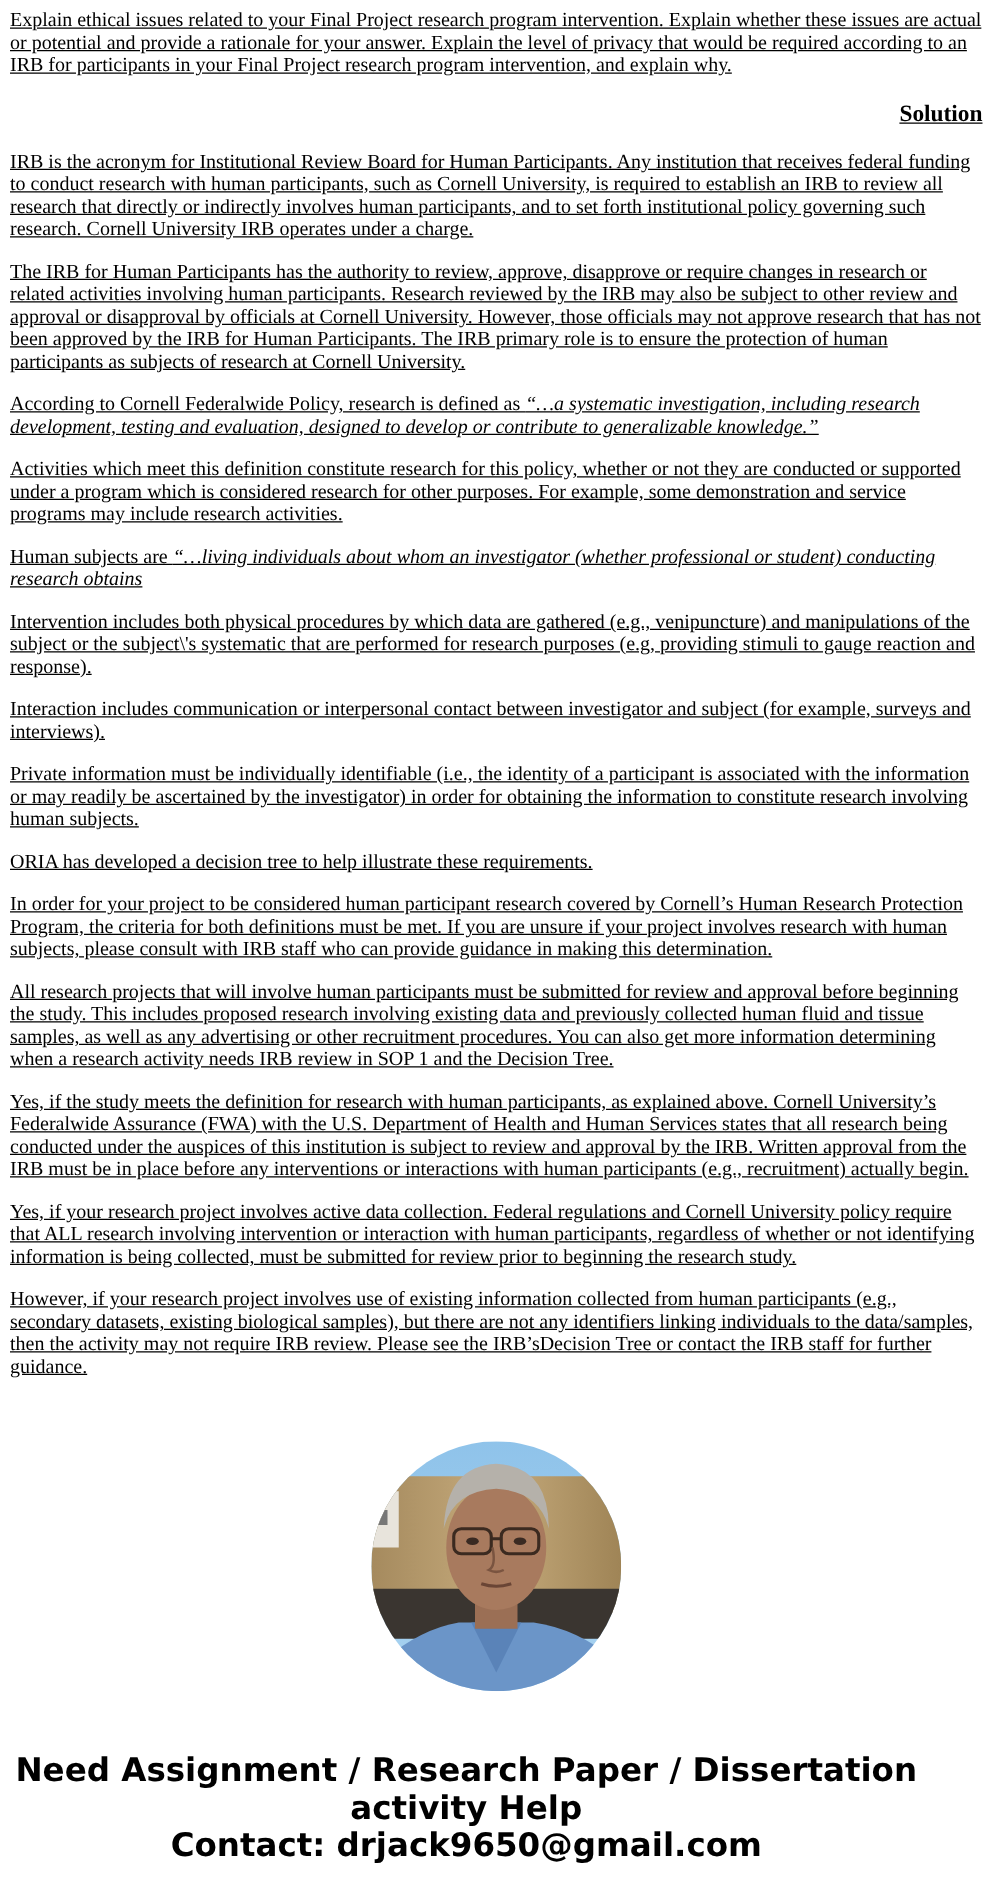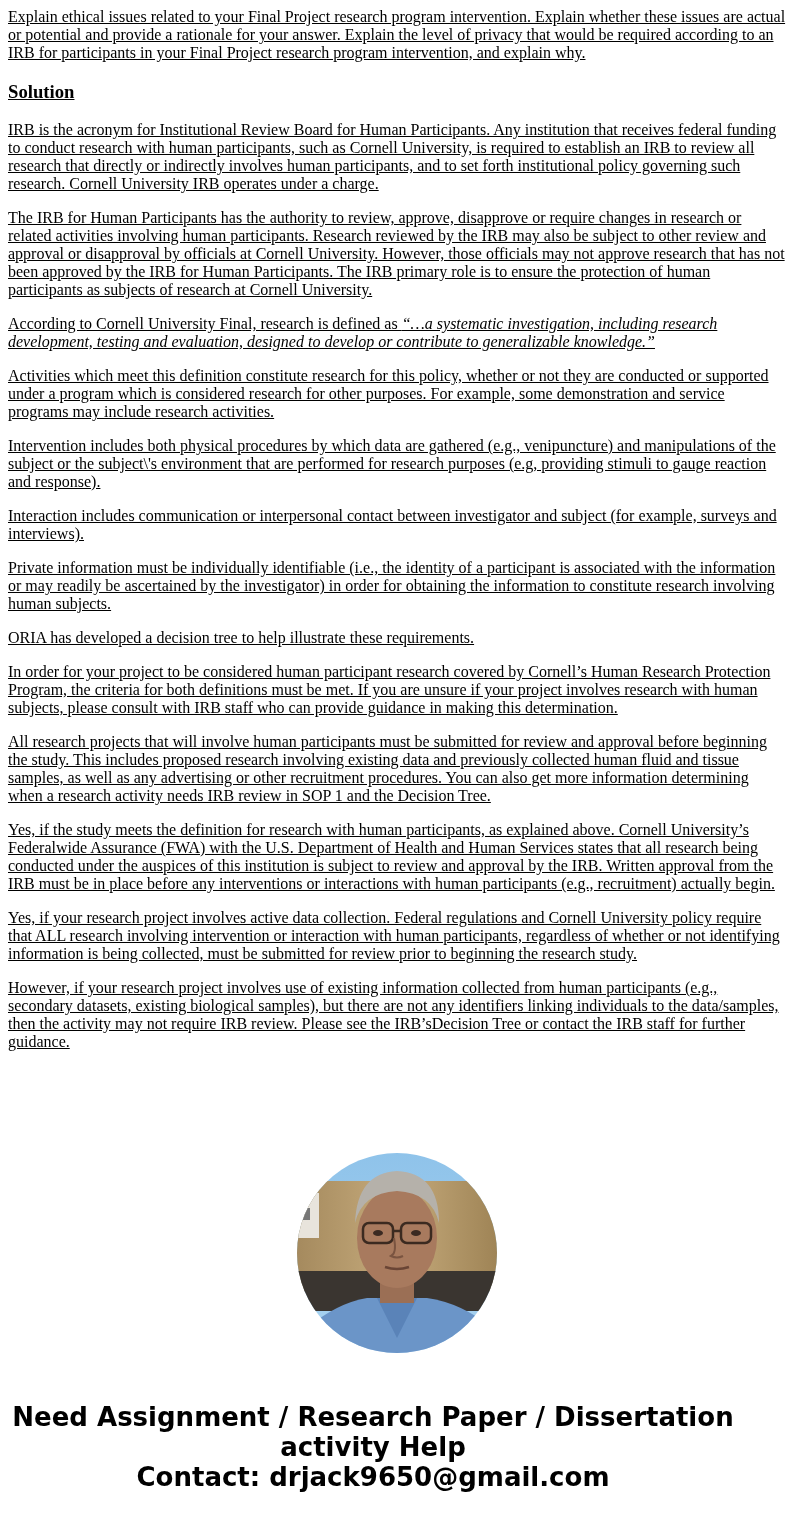--- a/index.html
+++ b/index.html
@@ -19,20 +19,21 @@
       box-sizing: border-box;
       text-decoration: underline;
     }
     .content p { margin: 16px 0; }
     .content p.first { margin-top: 8px; }
     .content h3 {
       font-size: 18.7px;
       font-weight: bold;
       margin: 19px 0 18px 0;
       line-height: 22px;
+      text-align: right;
     }
     em { font-style: italic; margin-top: 15px; }
     .photo-wrap {
       position: absolute;
       left: 297px;
       top: 1153px;
       width: 200px;
       height: 200px;
       border-radius: 50%;
       overflow: hidden;
@@ -50,23 +51,24 @@
     }
   </style>
 </head>
 <body>
 
 <div class="content">
   <p class="first">Explain ethical issues related to your Final Project research program intervention. Explain whether these issues are actual or potential and provide a rationale for your answer. Explain the level of privacy that would be required according to an IRB for participants in your Final Project research program intervention, and explain why.</p>
   <h3>Solution</h3>
   <p>IRB is the acronym for Institutional Review Board for Human Participants. Any institution that receives federal funding to conduct research with human participants, such as Cornell University, is required to establish an IRB to review all research that directly or indirectly involves human participants, and to set forth institutional policy governing such research. Cornell University IRB operates under a charge.</p>
   <p>The IRB for Human Participants has the authority to review, approve, disapprove or require changes in research or related activities involving human participants. Research reviewed by the IRB may also be subject to other review and approval or disapproval by officials at Cornell University. However, those officials may not approve research that has not been approved by the IRB for Human Participants. The IRB primary role is to ensure the protection of human participants as subjects of research at Cornell University.</p>
-  <p><span>According to Cornell University Final, research is defined as </span><em>“…a systematic investigation, including research development, testing and evaluation, designed to develop or contribute to generalizable knowledge.”</em></p>
+  <p><span>According to Cornell Federalwide Policy, research is defined as </span><em>“…a systematic investigation, including research development, testing and evaluation, designed to develop or contribute to generalizable knowledge.”</em></p>
   <p>Activities which meet this definition constitute research for this policy, whether or not they are conducted or supported under a program which is considered research for other purposes. For example, some demonstration and service programs may include research activities.</p>
-  <p>Intervention includes both physical procedures by which data are gathered (e.g., venipuncture) and manipulations of the subject or the subject\'s environment that are performed for research purposes (e.g, providing stimuli to gauge reaction and response).</p>
+  <p><span>Human subjects are </span><em>“…living individuals about whom an investigator (whether professional or student) conducting research obtains</em></p>
+  <p>Intervention includes both physical procedures by which data are gathered (e.g., venipuncture) and manipulations of the subject or the subject\'s systematic that are performed for research purposes (e.g, providing stimuli to gauge reaction and response).</p>
   <p>Interaction includes communication or interpersonal contact between investigator and subject (for example, surveys and interviews).</p>
   <p>Private information must be individually identifiable (i.e., the identity of a participant is associated with the information or may readily be ascertained by the investigator) in order for obtaining the information to constitute research involving human subjects.</p>
   <p>ORIA has developed a decision tree to help illustrate these requirements.</p>
   <p>In order for your project to be considered human participant research covered by Cornell’s Human Research Protection Program, the criteria for both definitions must be met. If you are unsure if your project involves research with human subjects, please consult with IRB staff who can provide guidance in making this determination.</p>
   <p>All research projects that will involve human participants must be submitted for review and approval before beginning the study. This includes proposed research involving existing data and previously collected human fluid and tissue samples, as well as any advertising or other recruitment procedures. You can also get more information determining when a research activity needs IRB review in SOP 1 and the Decision Tree.</p>
   <p>Yes, if the study meets the definition for research with human participants, as explained above. Cornell University’s Federalwide Assurance (FWA) with the U.S. Department of Health and Human Services states that all research being conducted under the auspices of this institution is subject to review and approval by the IRB. Written approval from the IRB must be in place before any interventions or interactions with human participants (e.g., recruitment) actually begin.</p>
   <p>Yes, if your research project involves active data collection. Federal regulations and Cornell University policy require that ALL research involving intervention or interaction with human participants, regardless of whether or not identifying information is being collected, must be submitted for review prior to beginning the research study.</p>
   <p>However, if your research project involves use of existing information collected from human participants (e.g., secondary datasets, existing biological samples), but there are not any identifiers linking individuals to the data/samples, then the activity may not require IRB review. Please see the IRB’sDecision Tree or contact the IRB staff for further guidance.</p>
 </div>
 

